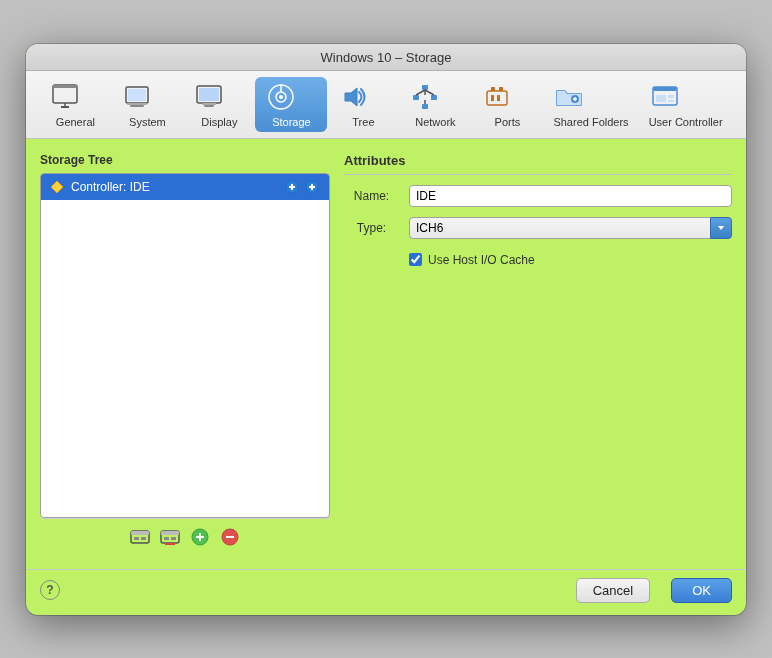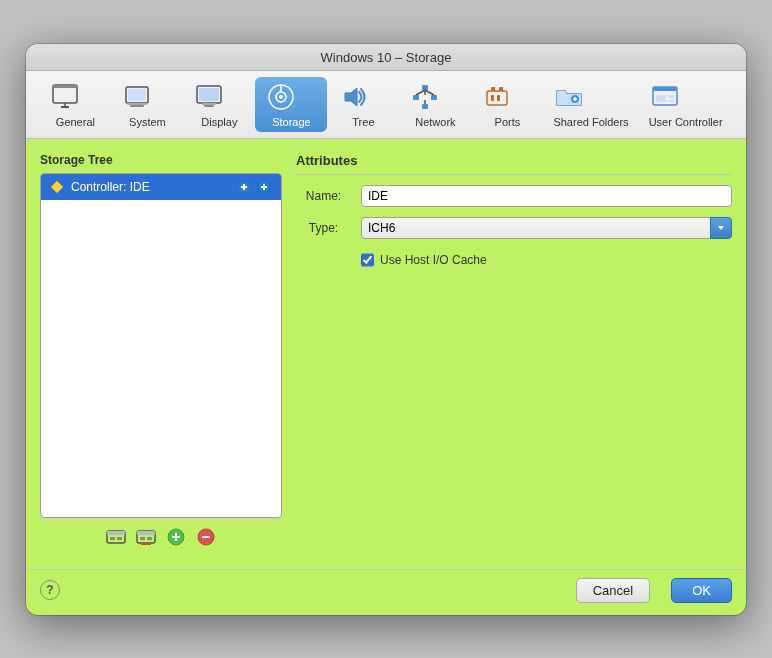--- a/index.html
+++ b/index.html
@@ -79,21 +79,21 @@
 
     .content {
       display: flex;
       padding: 14px;
       gap: 14px;
       min-height: 430px;
     }
 
     
     .left-panel {
-      width: 242px;
+      width: 290px;
       display: flex;
       flex-direction: column;
     }
 
     .panel-title {
       font-size: 12px;
       color: #333;
       font-weight: 600;
       margin-bottom: 6px;
     }
@@ -233,20 +233,21 @@
       border-radius: 0 4px 4px 0;
       border: 1px solid #3070b0;
       display: flex;
       align-items: center;
       justify-content: center;
       pointer-events: none;
     }
 
     .checkbox-row {
       display: flex;
+      align-items: center;
       margin-left: 65px;
       margin-top: 4px;
     }
 
     .checkbox-row input[type="checkbox"] {
       margin-right: 6px;
       accent-color: #2b6fd4;
     }
 
     .checkbox-label {

